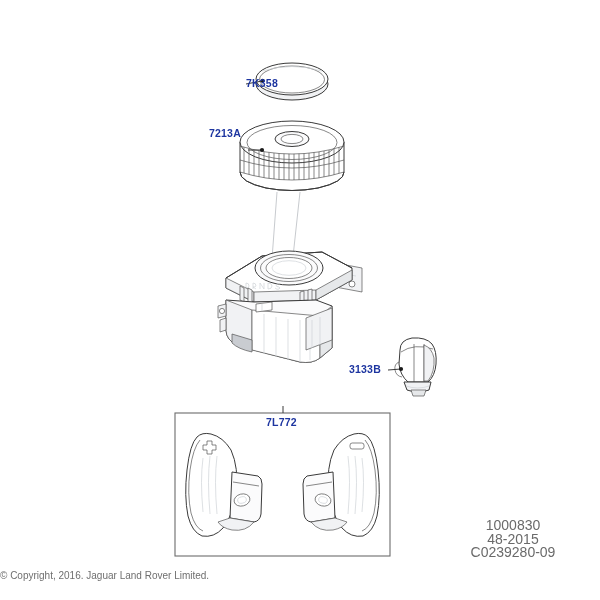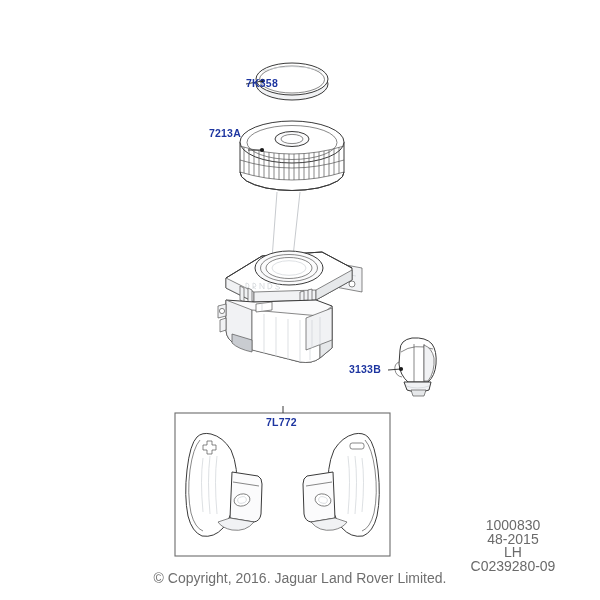--- a/index.html
+++ b/index.html
@@ -69,23 +69,22 @@
     font-size: 14px;
     color: #6a6a6a;
     line-height: 13.5px;
     white-space: nowrap;
   }
   .copyright {
     position: absolute;
     left: 0;
     top: 570px;
     width: 600px;
-    text-align: center;
     font-family: "Liberation Sans", sans-serif;
-    font-size: 14px;
+    font-size: 10px;
     color: #6f6f6f;
     white-space: nowrap;
   }
 </style>
 </head>
 <body>
 
 <div id="diagram-root">
 
   <svg class="canvas" viewBox="0 0 600 600">
@@ -338,19 +337,18 @@
 
   <div class="callout-text" style="left:209px; top:128px;">7213A</div>
 
   <div class="callout-text" style="left:349px; top:364px;">3133B</div>
 
   <div class="callout-text" style="left:266px; top:417px;">7L772</div>
 
   <div class="meta-block">
     <div class="meta-line">1000830</div>
     <div class="meta-line">48-2015</div>
-    <div class="meta-line">LH</div>
     <div class="meta-line">C0239280-09</div>
   </div>
 
   <div class="copyright">© Copyright, 2016. Jaguar Land Rover Limited.</div>
 
 </div>
 
 </body></html>

